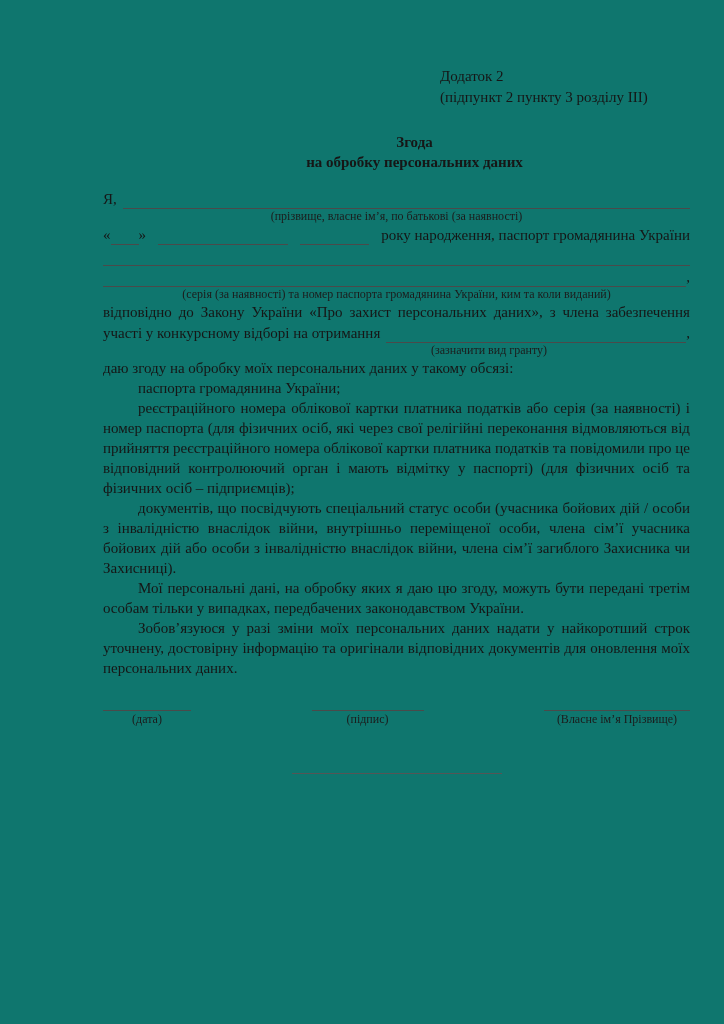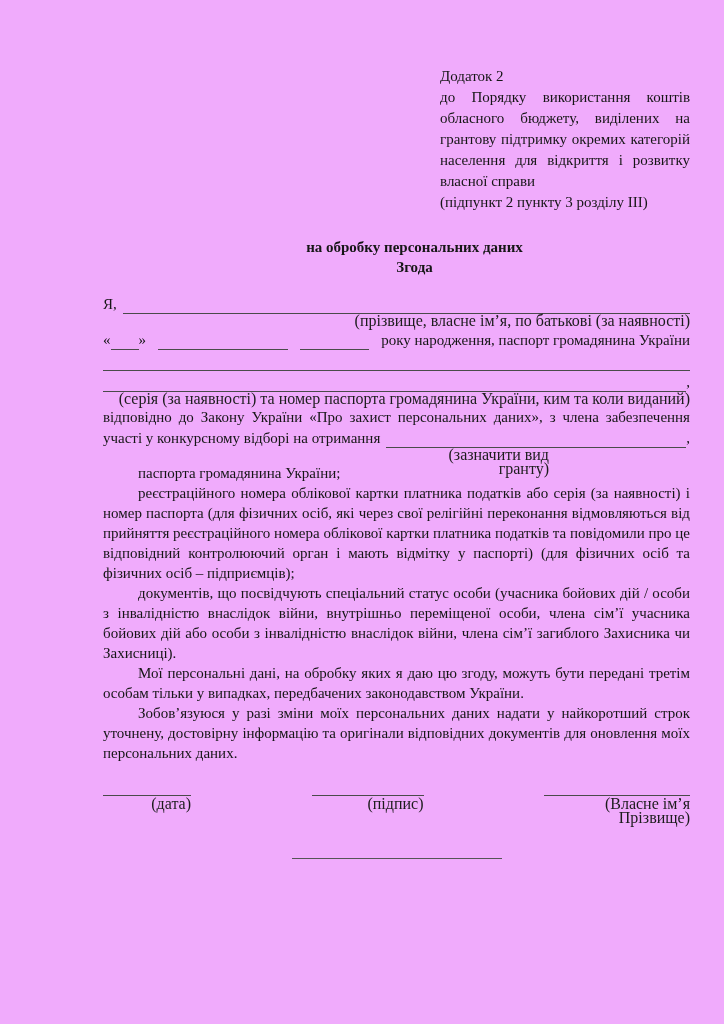--- a/index.html
+++ b/index.html
@@ -2,21 +2,21 @@
 <html><head>
 <meta charset="utf-8">
 <style>
   html, body { margin: 0; padding: 0; background: #ffffff; }
   .page {
     position: relative;
     width: 724px;
     height: 1024px;
     box-sizing: border-box;
     padding: 66px 34px 0 103px;
-    background: #f0abfc;
+    background: #0f766e;
     overflow: hidden;
     font-family: "Liberation Serif", "DejaVu Serif", serif;
     font-size: 15px;
     line-height: 20px;
     color: #161616;
   }
   p { margin: 0; }
 
   
   .appendix { width: 250px; margin-left: auto; line-height: 21px; }
@@ -37,24 +37,24 @@
   .fill { flex: 1 1 auto; }
   .blank { display: inline-block; height: 14px; box-sizing: border-box; }
   .w28 { width: 28px; }
   .grow-month { flex: 1.9 1 0; height: 14px; }
   .grow-year  { flex: 1.0 1 0; height: 14px; }
   .ml6 { margin-left: 6px; }
   .ml8 { margin-left: 12px; }
 
   
   .cap {
-    font-size: 16px;
+    font-size: 12px;
     line-height: 14px;
     height: 15px;
-    text-align: right;
+    text-align: center;
     color: #1c1c1c;
   }
   .cap-grant { width: 120px; margin-left: 326px; }
 
   
   .law-line { text-align: justify; text-align-last: justify; height: 20px; overflow: hidden; }
 
   .body-text .ind { text-indent: 35px; }
   .body-text .just { text-align: justify; }
 
@@ -74,27 +74,26 @@
     margin: 44px auto 0 auto;
   }
 </style>
 </head>
 <body>
 
 <div class="page">
 
   <div class="appendix">
     <p>Додаток 2</p>
-    <p class="just">до Порядку використання коштів обласного бюджету, виділених на грантову підтримку окремих категорій населення для відкриття і розвитку власної справи</p>
     <p>(підпункт 2 пункту 3 розділу III)</p>
   </div>
 
   <div class="doc-title">
+    <div>Згода</div>
     <div>на обробку персональних даних</div>
-    <div>Згода</div>
   </div>
 
   <div class="row">
     <span>Я,</span>
     <span class="bl fill ml6"></span>
   </div>
   <div class="cap">(прізвище, власне ім’я, по батькові (за наявності)</div>
 
   <div class="row">
     <span>«</span>
@@ -117,20 +116,21 @@
   <p class="law-line">відповідно до Закону України «Про захист персональних даних», з члена забезпечення</p>
 
   <div class="row">
     <span>участі у конкурсному відборі на отримання</span>
     <span class="bl fill ml6"></span>
     <span>,</span>
   </div>
   <div class="cap cap-grant">(зазначити вид гранту)</div>
 
   <div class="body-text">
+    <p>даю згоду на обробку моїх персональних даних у такому обсязі:</p>
     <p class="ind">паспорта громадянина України;</p>
     <p class="ind just">реєстраційного номера облікової картки платника податків або серія (за наявності) і номер паспорта (для фізичних осіб, які через свої релігійні переконання відмовляються від прийняття реєстраційного номера облікової картки платника податків та повідомили про це відповідний контролюючий орган і мають відмітку у паспорті) (для фізичних осіб та фізичних осіб – підприємців);</p>
     <p class="ind just">документів, що посвідчують спеціальний статус особи (учасника бойових дій / особи з інвалідністю внаслідок війни, внутрішньо переміщеної особи, члена сім’ї учасника бойових дій або особи з інвалідністю внаслідок війни, члена сім’ї загиблого Захисника чи Захисниці).</p>
     <p class="ind just">Мої персональні дані, на обробку яких я даю цю згоду, можуть бути передані третім особам тільки у випадках, передбачених законодавством України.</p>
     <p class="ind just">Зобов’язуюся у разі зміни моїх персональних даних надати у найкоротший строк уточнену, достовірну інформацію та оригінали відповідних документів для оновлення моїх персональних даних.</p>
   </div>
 
   <div class="sig-row">
     <div class="sig-col sig-date">
       <div class="sig-line"></div>

